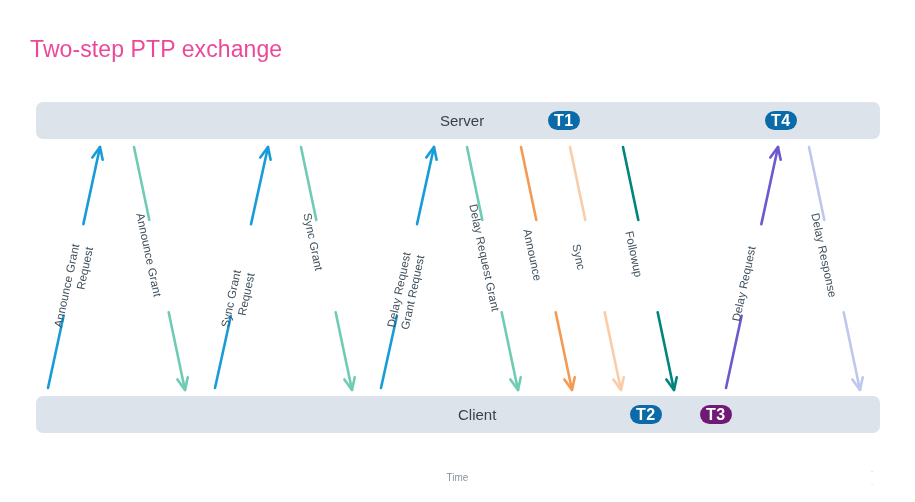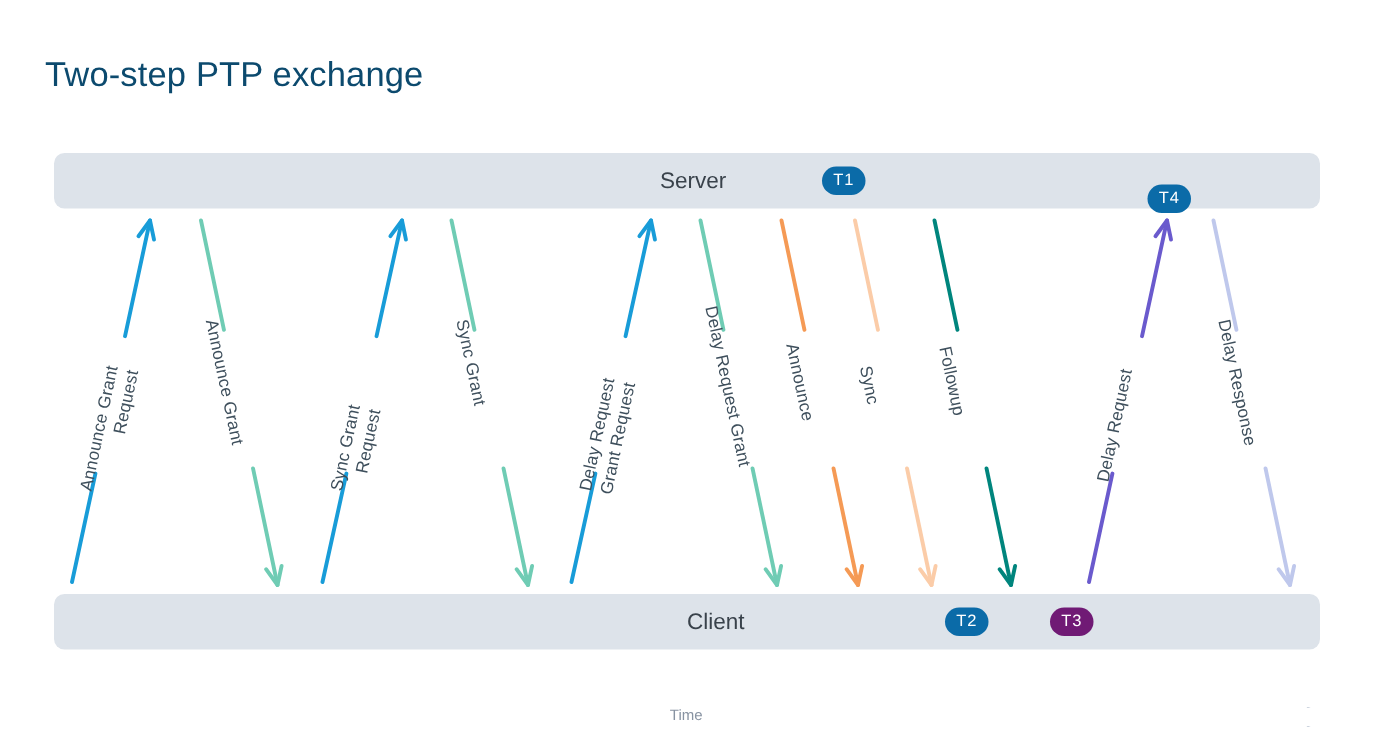--- a/index.html
+++ b/index.html
@@ -20,21 +20,21 @@
     width: 915px;
     height: 502px;
   }
   #page-title {
     position: absolute;
     left: 30px;
     top: 36px;
     font-size: 23px;
     font-weight: 500;
     letter-spacing: 0.1px;
-    color: #0c4a6e;
+    color: #ec4899;
     white-space: nowrap;
     text-align: right;
   }
   .lane {
     position: absolute;
     height: 37px;
     left: 36px;
     width: 844px;
     background: #DDE3EA;
     border-radius: 7px;
@@ -55,22 +55,22 @@
   .badge {
     position: absolute;
     top: 9px;
     height: 19px;
     min-width: 29px;
     padding: 0 6px;
     box-sizing: border-box;
     border-radius: 10px;
     background: #0B6BA8;
     color: #ffffff;
-    font-size: 11px;
-    font-weight: normal;
+    font-size: 16px;
+    font-weight: bold;
     letter-spacing: 0.6px;
     line-height: 19px;
     text-align: center;
   }
   #svg-arrows {
     position: absolute;
     left: 0; top: 0;
     width: 915px;
     height: 502px;
     overflow: visible;
@@ -167,21 +167,21 @@
       </g>
       <g>
         <line x1="32" y1="478" x2="884" y2="478" stroke="#C8D0DC" stroke-width="1.3"></line>
         <path d="M 872.12984377594 483.3008858897744 L 884 478 L 872.12984377594 472.6991141102256" fill="none" stroke="#C8D0DC" stroke-width="2.6" stroke-linecap="round" stroke-linejoin="round"></path>
       </g>
     </svg>
 
   <div id="server-lane" class="lane">
     <div class="lane-label">Server</div>
   <div class="badge" style="left: 512px; background: rgb(11, 107, 168);">T1</div>
-      <div class="badge" style="left: 729px; background: rgb(11, 107, 168); margin-top: 12px;">T4</div>
+      <div class="badge" style="left: 729px; background: rgb(11, 107, 168);">T4</div>
     </div>
 
   <div id="client-lane" class="lane">
     <div class="lane-label">Client</div>
   <div class="badge" style="left: 577px; background: rgb(11, 107, 168); margin-left: 17px;">T2</div>
       <div class="badge" style="left: 664px; background: #701a75;">T3</div>
     </div>
 
   <div id="labels-layer">
       <div class="msg-label" style="left: 52px; top: 326px; color: rgb(62, 79, 92); transform: rotate(-78deg); text-align: right;">Announce Grant

